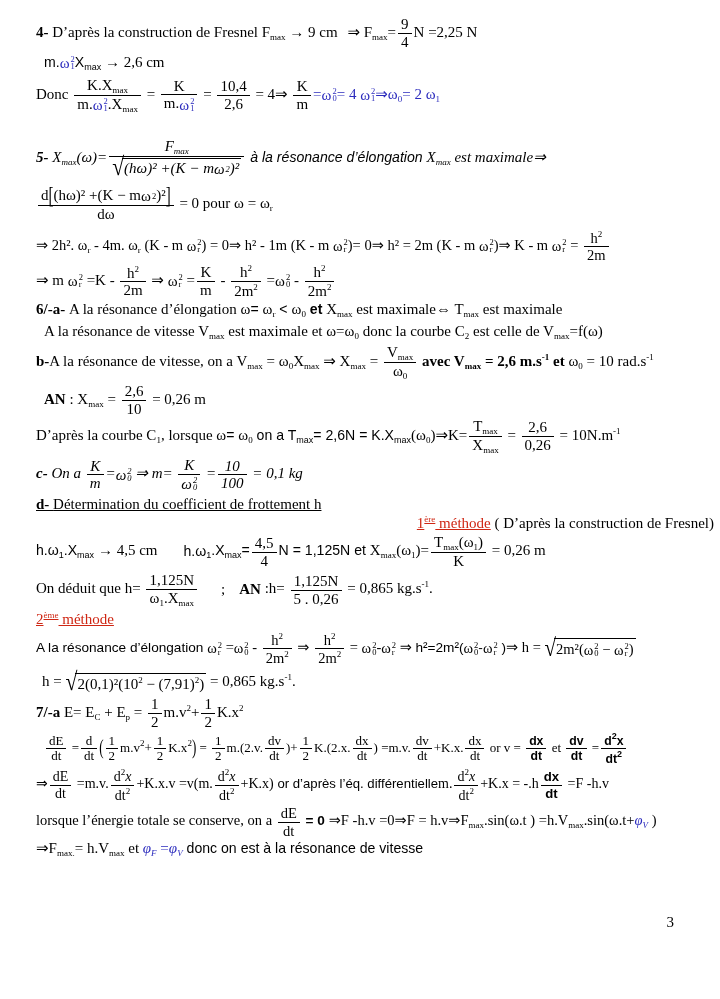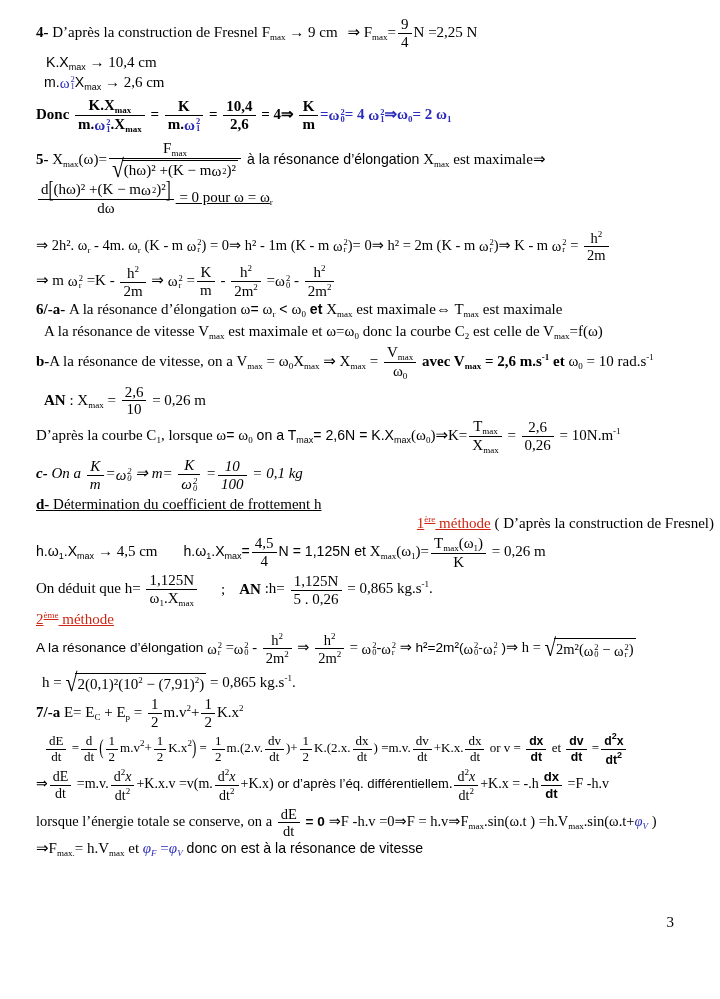--- a/index.html
+++ b/index.html
@@ -28,29 +28,28 @@
   .sb { font-size:9px; vertical-align:-3px; }
   .sp2 { font-size:9px; vertical-align:6px; }
   .pageno { position:absolute; right:46px; top:914px; font-size:15px; }
 </style>
 </head>
 <body>
 
 <div class="page">
   <div id="content">
       <div class="line" style="margin-bottom: 2px;"><span class="tx bold">4- </span><span class="tx">D’après la construction de Fresnel F</span><span class="sb">max</span><span class="tx"> → 9 cm </span><span class="tx" style="margin-left: 6px;">⇒ F</span><span class="sb">max</span><span class="tx">=</span><span class="fr"><span class="fn"><span class="tx">9</span></span><span class="fd"><span class="tx">4</span></span></span><span class="tx">N  =2,25 N</span></div>
-      <div class="line" style="margin-left: 10px; margin-bottom: 0px;"><span class="tx sans">K.X</span><span class="sb sans">max</span><span class="tx">  → 10,4 cm</span></div>
       <div class="line" style="margin-left: 8px; margin-bottom: 4px;"><span class="tx sans">m.</span><span class="stk blue">
           <span class="tx">ω</span>
           <span class="stc">
             <span class="stu">2</span>
             <span class="std">1</span>
           </span>
         </span><span class="tx sans">X</span><span class="sb sans">max</span><span class="tx"> → 2,6 cm</span></div>
-      <div class="line" style="margin-bottom: 6px; font-weight: bold;"><span class="tx">Donc  </span><span class="fr"><span class="fn"><span class="tx">K.X</span><span class="sb">max</span></span><span class="fd"><span class="tx">m.</span><span class="stk blue">
+      <div class="line" style="margin-bottom: 24px;"><span class="tx">Donc  </span><span class="fr"><span class="fn"><span class="tx">K.X</span><span class="sb">max</span></span><span class="fd"><span class="tx">m.</span><span class="stk blue">
               <span class="tx">ω</span>
               <span class="stc">
                 <span class="stu">2</span>
                 <span class="std">1</span>
               </span>
             </span><span class="tx">.X</span><span class="sb">max</span></span></span><span class="tx"> = </span><span class="fr"><span class="fn"><span class="tx">K</span></span><span class="fd"><span class="tx">m.</span><span class="stk blue">
               <span class="tx">ω</span>
               <span class="stc">
                 <span class="stu">2</span>
                 <span class="std">1</span>
@@ -61,31 +60,31 @@
             <span class="stu">2</span>
             <span class="std">0</span>
           </span>
         </span><span class="tx blue">= 4 </span><span class="stk blue">
           <span class="tx">ω</span>
           <span class="stc">
             <span class="stu">2</span>
             <span class="std">1</span>
           </span>
         </span><span class="tx blue">⇒</span><span class="tx blue">ω</span><span class="sb blue">0</span><span class="tx blue">= 2 </span><span class="tx blue">ω</span><span class="sb blue">1</span></div>
-      <div class="line" style="margin-bottom: 0px;"><span class="tx bold">5- </span><span class="tx">X</span><span class="sb">max</span><span class="tx">(ω)=</span><span class="fr"><span class="fn"><span class="tx">F</span><span class="sb">max</span></span><span class="fd"><span class="sq">
+      <div class="line" style="margin-bottom: 8px; font-style: italic;"><span class="tx bold">5- </span><span class="tx">X</span><span class="sb">max</span><span class="tx">(ω)=</span><span class="fr"><span class="fn"><span class="tx">F</span><span class="sb">max</span></span><span class="fd"><span class="sq">
               <span class="rad">√</span>
               <span class="sqi"><span class="tx">(hω)² +(K − m</span><span class="stk">
                   <span class="tx">ω</span>
                   <span class="stc">
                     <span class="stu">2</span>
                     <span class="std"></span>
                   </span>
                 </span><span class="tx">)²</span></span>
             </span></span></span><span class="tx sans"> à la résonance d’élongation </span><span class="tx">X</span><span class="sb">max</span><span class="tx"> est maximale</span><span class="tx">⇒</span></div>
-      <div class="line" style="margin-bottom: 12px; text-decoration: underline;"><span class="fr"><span class="fn"><span class="tx">d</span><span class="tx big">[</span><span class="tx">(hω)² +(K − m</span><span class="stk">
+      <div class="line" style="margin-bottom: 6px;"><span class="fr"><span class="fn"><span class="tx">d</span><span class="tx big">[</span><span class="tx">(hω)² +(K − m</span><span class="stk">
               <span class="tx">ω</span>
               <span class="stc">
                 <span class="stu">2</span>
                 <span class="std"></span>
               </span>
             </span><span class="tx">)²</span><span class="tx big">]</span></span><span class="fd"><span class="tx">dω</span></span></span><span class="tx"> = 0 pour ω = ω</span><span class="sb">r</span></div>
       <div class="line" style="margin-bottom: 0px; font-size: 14.5px;"><span class="tx">⇒ 2h². ω</span><span class="sb">r</span><span class="tx"> - 4m. ω</span><span class="sb">r</span><span class="tx">  (K - m </span><span class="stk">
           <span class="tx">ω</span>
           <span class="stc">
             <span class="stu">2</span>

